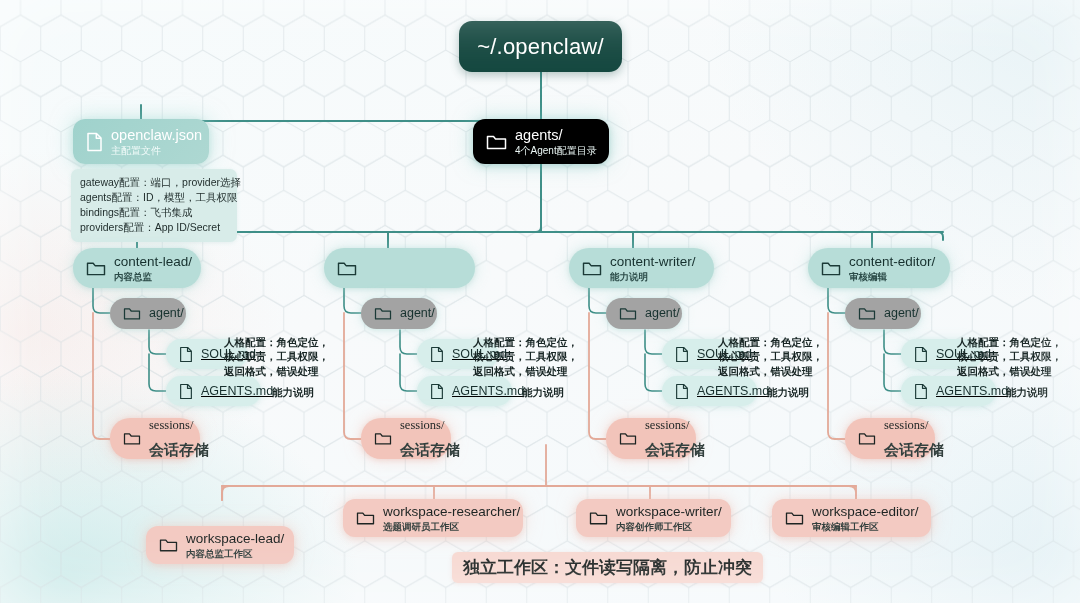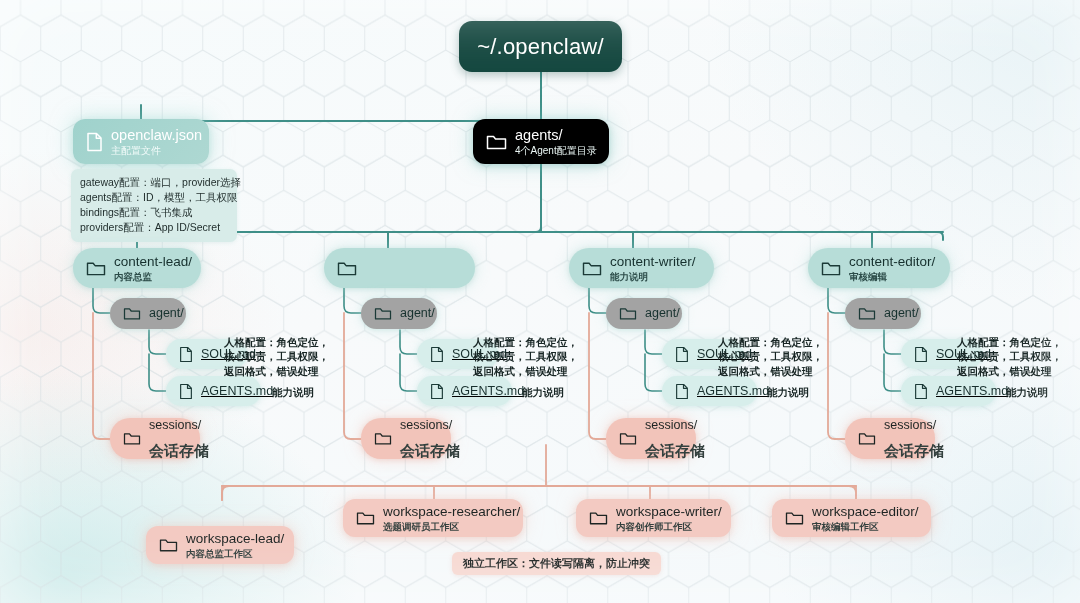--- a/index.html
+++ b/index.html
@@ -87,20 +87,21 @@
     background:#d7eeeb;
     box-shadow:0 1px 4px rgba(150,200,196,.22), 0 0 12px rgba(200,236,232,.45);
     text-decoration:underline;
   }
   .n-file .t1{color:#18302e;font-size:12.5px;}
 
   
   .n-sess{
     background:#f2c4ba;
     box-shadow:0 1px 5px rgba(222,160,146,.30), 0 0 16px rgba(246,200,190,.55);
+    font-family:Liberation Serif, serif;
   }
   .n-sess .t1{color:#1d2423;font-size:12.5px;}
   .n-sess .t2{color:#33403e;font-size:15px;margin-top:9px;font-weight:bold;}
 
   
   .n-ws{
     background:#f3cac2;border-radius:12px;
     box-shadow:0 2px 6px rgba(222,165,152,.28), 0 0 18px rgba(246,205,196,.55);
   }
   .n-ws .t1{color:#1d2423;font-size:13.5px;}
@@ -122,21 +123,21 @@
     position:absolute;color:#172524;font-size:10.5px;line-height:1.38;
     white-space:nowrap;font-weight:bold;
   }
   .ann.small{font-weight:bold;}
 
   
   .chip{
     position:absolute;box-sizing:border-box;
     background:#f7d9d2;border-radius:6px;
     padding:4px 11px;
-    color:#1e2423;font-size:11px;font-weight:bold;white-space:nowrap;
+    color:#1e2423;font-size:17px;font-weight:bold;white-space:nowrap;
     box-shadow:0 1px 4px rgba(226,180,168,.30);
   }
 </style>
 </head>
 <body>
 
 <div id="stage">
 
   <div class="bg-base"></div>
 

